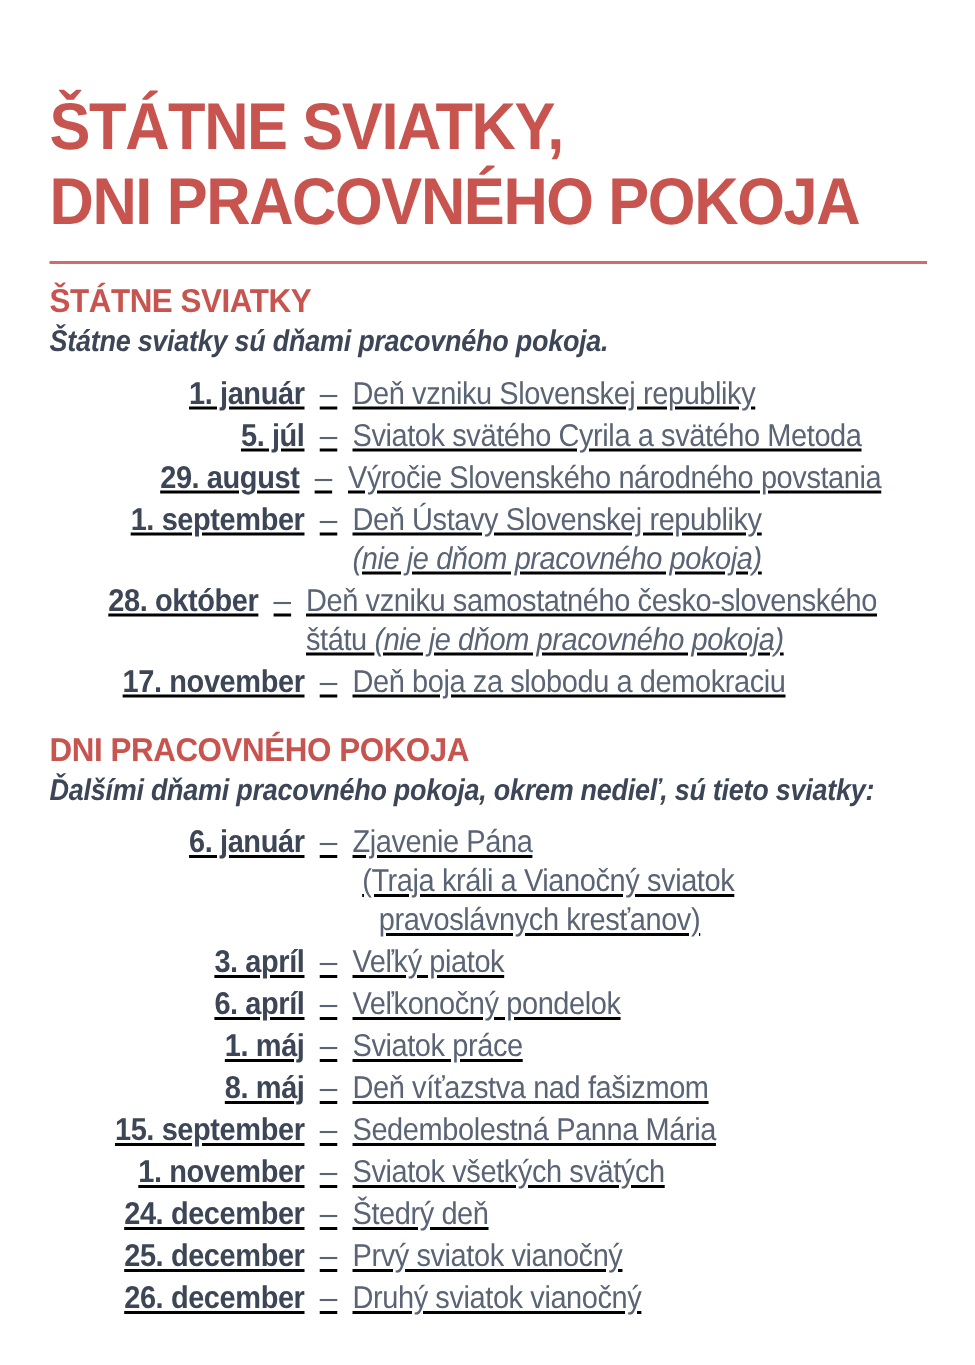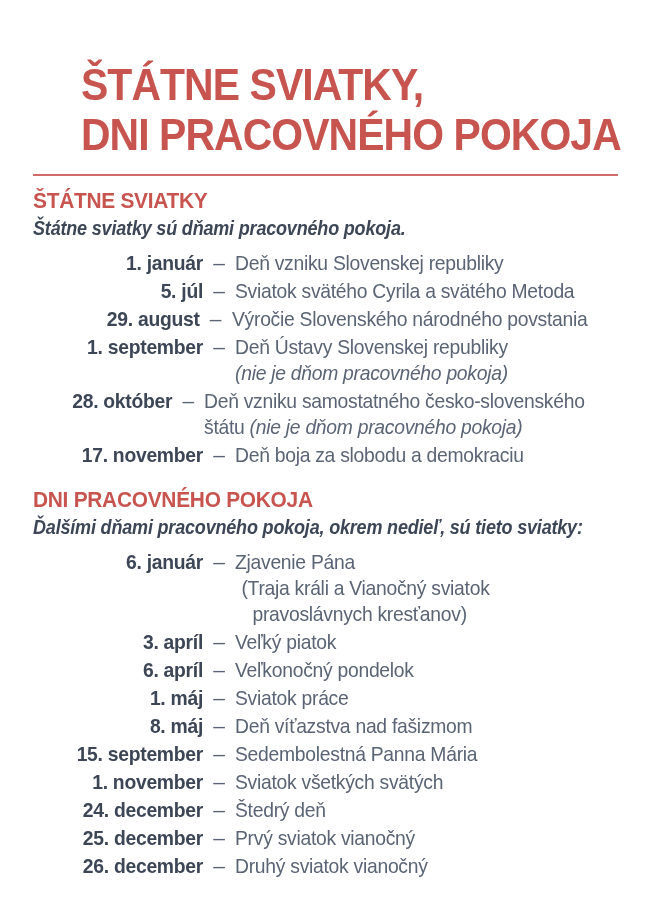--- a/index.html
+++ b/index.html
@@ -19,21 +19,20 @@
     width:650px;height:910px;
     padding:60px 32px 0 33px;
   }
   
   .doc-title{
     color:var(--accent);
     font-size:44px;
     font-weight:bold;
     line-height:50px;
     letter-spacing:-1px;
-    margin-left:48px;
   }
   .doc-title .title-line{
     display:block;
     white-space:nowrap;
     transform:scaleX(0.93);
     transform-origin:0 50%;
   }
   .red-rule{
     height:2px;
     background:var(--accent);
@@ -60,21 +59,21 @@
     font-weight:bold;
     font-style:italic;
     line-height:24px;
     margin-top:3px;
     white-space:nowrap;
     transform:scaleX(0.9);
     transform-origin:0 50%;
     letter-spacing:-0.2px;
   }
   
-  .holiday-list{margin-top:10px;}
+  .holiday-list{margin-top:10px;text-decoration:underline;}
   .row{
     display:flex;
     align-items:flex-start;
     font-size:21px;
     line-height:26px;
     margin-bottom:2px;
   }
   .date{
     width:170px;
     text-align:right;

